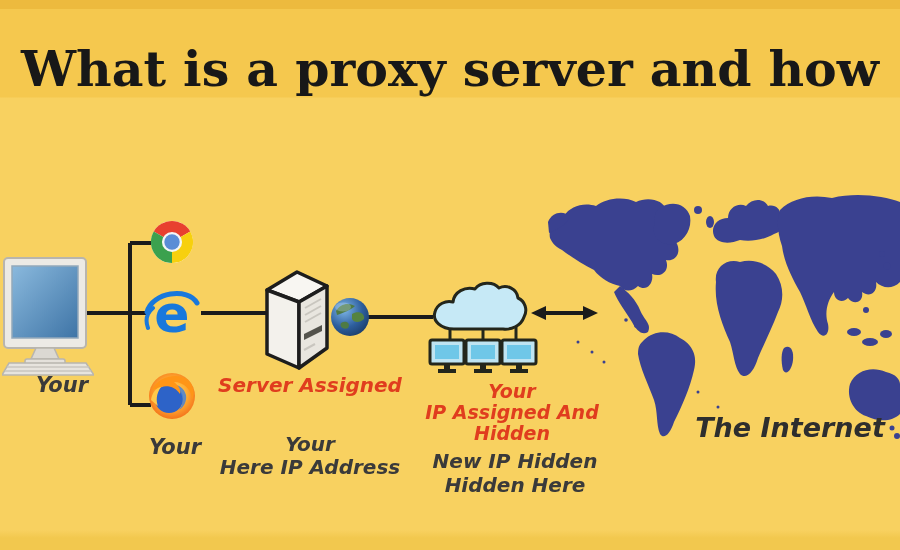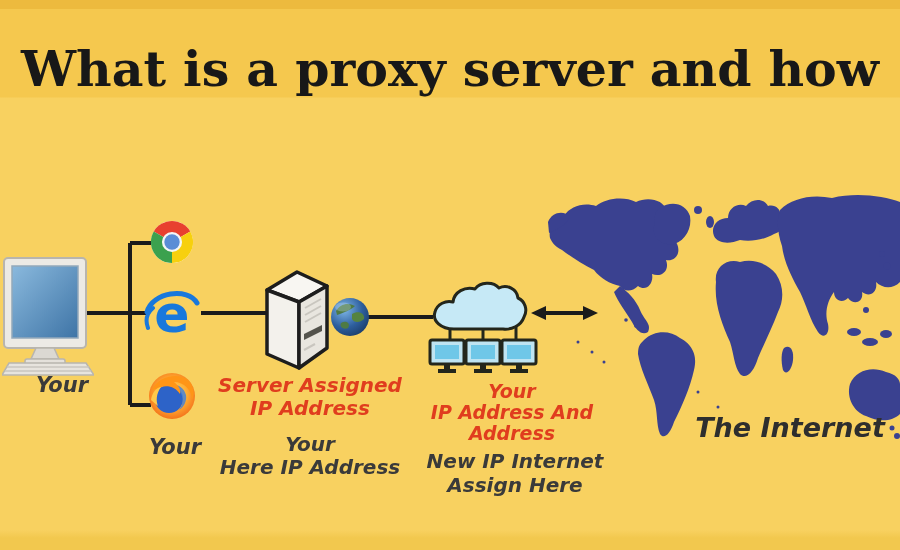--- a/index.html
+++ b/index.html
@@ -196,33 +196,32 @@
   <div class="lbl pc-label">
     <span>Your</span>
   </div>
 
   <div class="lbl programs-label">
     <span>Your</span>
   </div>
 
   <div class="lbl red assigned-label">
     <span>Server Assigned</span>
-    <span>IP Address</span>
   </div>
 
   <div class="lbl realip-label">
     <span>Your</span>
     <span>Here IP Address</span>
   </div>
 
   <div class="lbl red hidden-label">
     <span>Your</span>
-    <span>IP Address And Address</span>
+    <span>IP Assigned And Hidden</span>
   </div>
 
   <div class="lbl newip-label">
-    <span>New IP Internet</span>
-    <span>Assign Here</span>
+    <span>New IP Hidden</span>
+    <span>Hidden Here</span>
   </div>
 
   <div class="lbl internet-label">The Internet</div>
 
 </div>
 
 </body></html>

